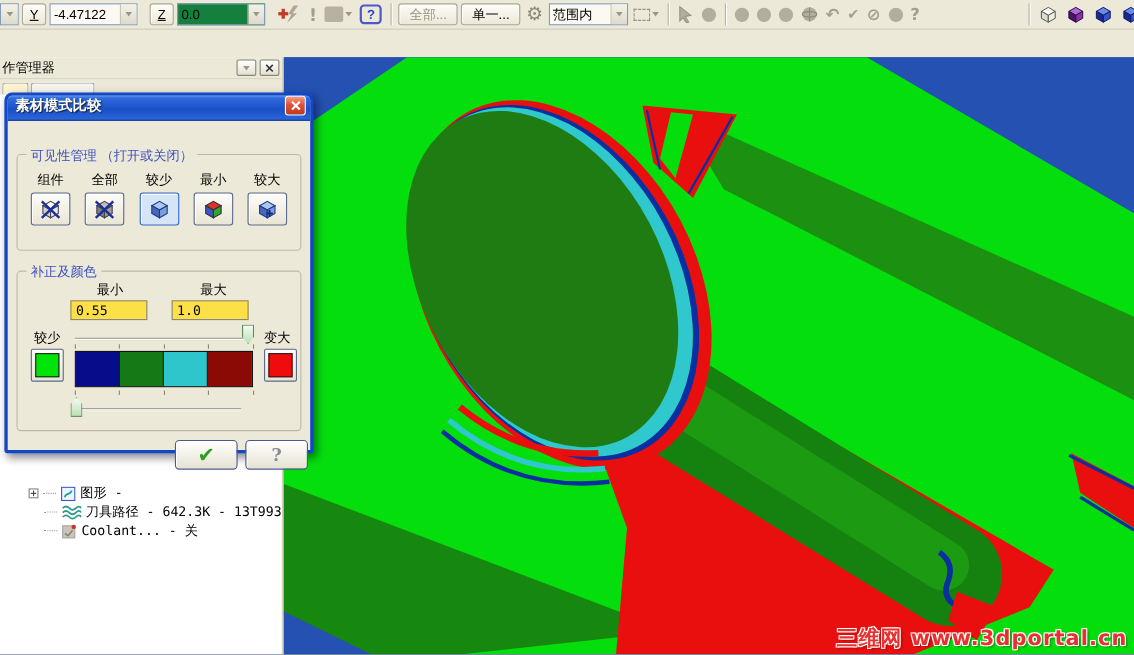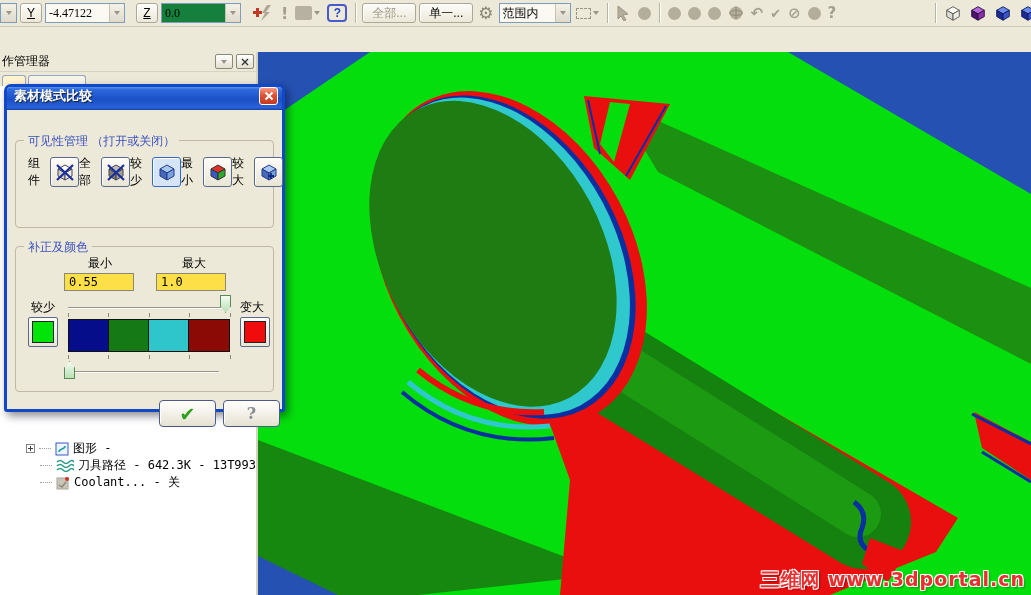--- a/index.html
+++ b/index.html
@@ -7,21 +7,21 @@
   .screen{position:relative;width:1031px;height:595px;overflow:hidden;
     background:#ECE9D8;font-family:"Liberation Sans",sans-serif;font-size:12px;color:#000;}
 
   
   .toolbar{position:absolute;left:0;top:0;width:1031px;height:27px;background:#ECE9D8;
     border-bottom:1px solid #cfcbbc;display:flex;align-items:center;gap:3px;padding:2px 0 2px 0;}
   .tb-btn{height:20px;border:1px solid #aca899;border-radius:3px;background:linear-gradient(#fdfcf8,#ece8d8);
     display:flex;align-items:center;justify-content:center;padding:0 4px;box-shadow:inset 1px 1px 0 #fff;}
   .tb-flat{height:20px;display:flex;align-items:center;justify-content:center;padding:0 2px;}
   .combo{height:20px;border:1px solid #7F9DB9;background:#fbf9f1;display:flex;align-items:center;
-    font-family:Liberation Serif, serif;font-size:12px;}
+    font-family:Liberation Sans, sans-serif;font-size:12px;}
   .combo .val{flex:1;padding:0 3px;white-space:nowrap;overflow:hidden;}
   .dd{width:15px;height:100%;border-left:1px solid #c8c4b4;background:linear-gradient(#f4f2e8,#dedacc);
     display:flex;align-items:center;justify-content:center;}
   .dd::after{content:"";border-left:3px solid transparent;border-right:3px solid transparent;border-top:4px solid #9a9688;}
   .sep{width:1px;height:20px;background:#b8b4a2;margin:0 3px;box-shadow:1px 0 0 #fff;}
   .ul{text-decoration:underline;}
   .gray-glyph{color:#a39f8e;font-weight:bold;font-family:"DejaVu Sans",sans-serif;}
   .mini-arr{border-left:3px solid transparent;border-right:3px solid transparent;border-top:4px solid #9a9688;margin-left:2px;}
   .circle-ic{width:13px;height:13px;border-radius:50%;background:#b3ae9c;}
   .dashed-ic{width:15px;height:11px;border:1px dashed #9a9688;background:transparent;}
@@ -65,21 +65,21 @@
   .dlg-title{position:relative;height:23px;border-radius:4px 4px 0 0;
     background:linear-gradient(180deg,#5a94ec 0%,#2e6ade 10%,#1b50c6 55%,#2a63d8 90%,#16409f 100%);
     display:flex;align-items:flex-start;padding:0 4px 0 7px;}
   .dlg-title .t{color:#fff;font-weight:bold;font-size:13px;text-shadow:1px 1px 1px #123;flex:1;}
   .close-btn{width:19px;height:18px;border:1px solid #fff;border-radius:3px;
     background:linear-gradient(#f59c84,#df5236 45%,#c23a20);display:flex;align-items:center;justify-content:center;}
   .dlg-body{position:relative;height:302px;}
   .grp{position:absolute;left:8px;right:8px;border:1px solid #bdb9a6;border-radius:4px;}
   .grp-title{position:absolute;top:-8px;left:8px;background:#ECE9D8;padding:0 4px;color:#3c50c0;font-size:12px;}
   .vis-grid{display:flex;justify-content:space-between;padding:14px 12px 0 12px;}
-  .vis-col{display:flex;align-items:center;gap:3px;}
+  .vis-col{display:flex;flex-direction:column;align-items:center;gap:3px;}
   .vis-lbl{font-size:12px;color:#000;}
   .vis-btn{width:36px;height:30px;border:1px solid #5a6a8a;border-radius:3px;
     background:linear-gradient(#fdfcf8,#e9e5d5);box-shadow:inset 1px 1px 0 #fff;
     display:flex;align-items:center;justify-content:center;}
   .vis-btn.on{background:#d6e4f7;border-color:#316ac5;}
   .io-field{width:70px;height:18px;border:1px solid #8a8778;background:#fde047;
     font-family:"DejaVu Sans Mono",monospace;font-size:12px;padding:1px 4px;}
   .slider-track{position:absolute;height:3px;background:#fff;border-top:1px solid #9a9788;border-bottom:1px solid #e8e4d4;}
   .thumb{position:absolute;width:11px;height:18px;border:1px solid #5a8a5a;
     background:linear-gradient(#f4fbf2,#b9e0b5);}

